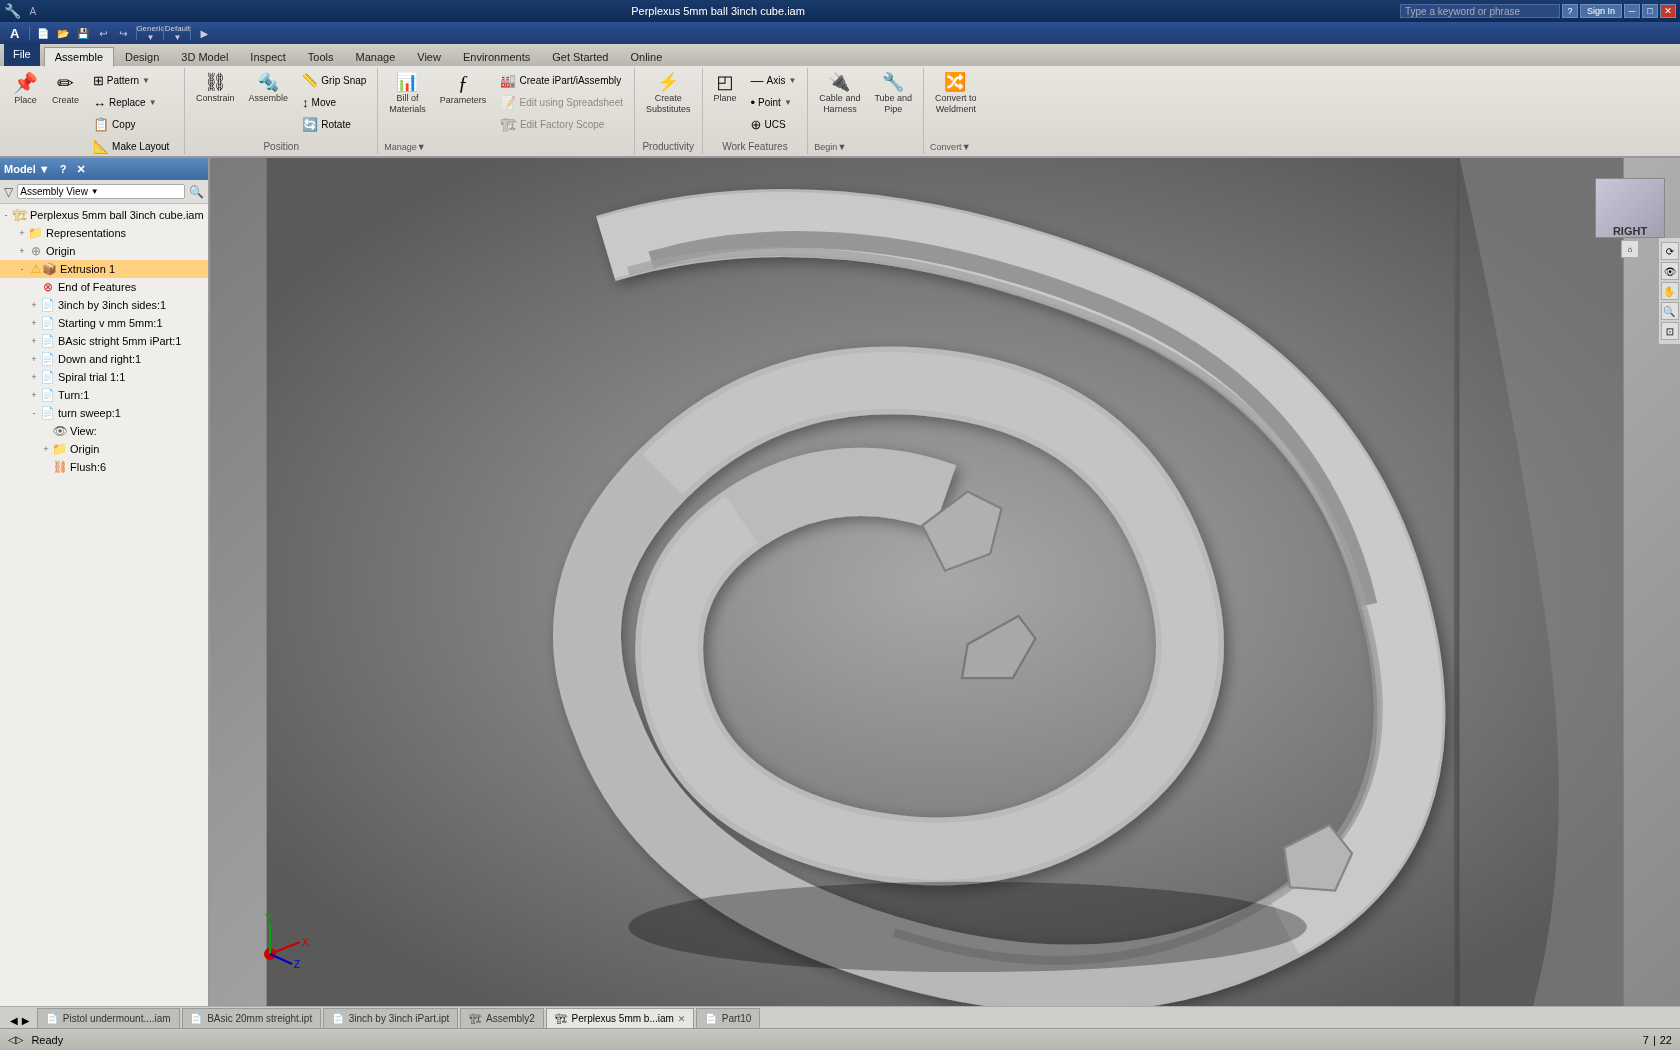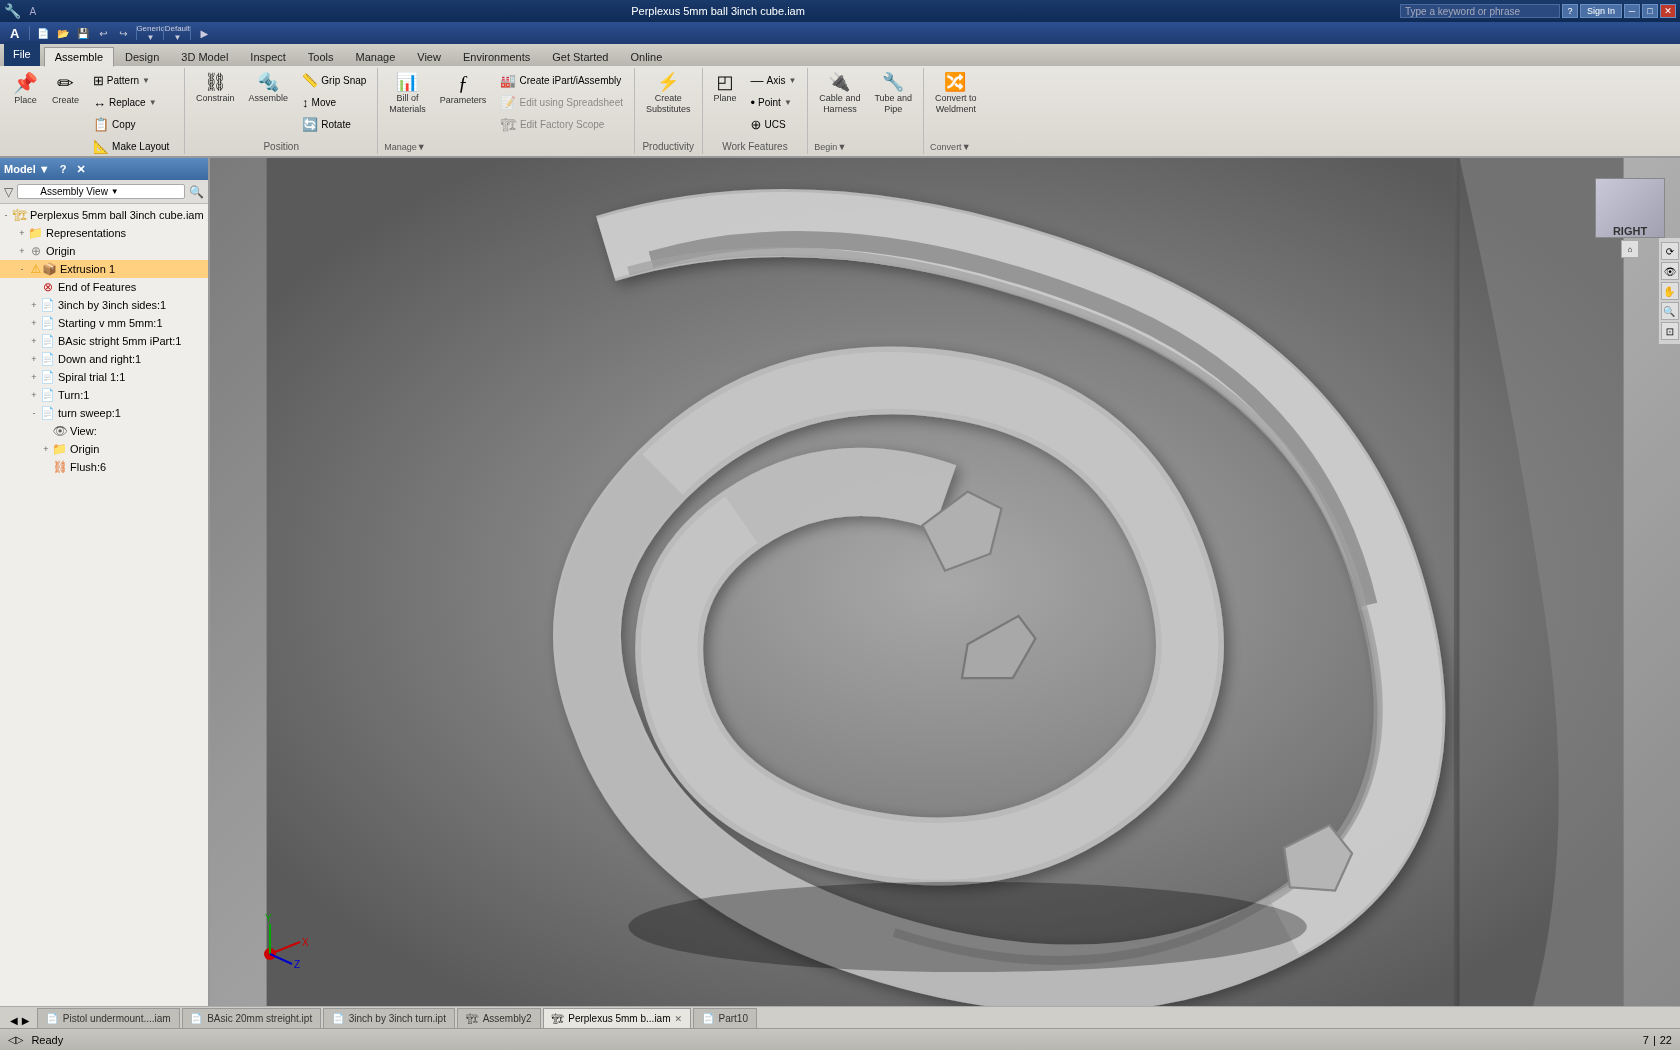--- a/index.html
+++ b/index.html
@@ -545,21 +545,21 @@
     <div id="model-panel-header">
       <span>Model</span>
       <div style="display:flex; gap:4px; align-items:center;">
         <span class="panel-btn">▼</span>
         <span class="panel-btn">?</span>
         <span class="panel-btn">✕</span>
       </div>
     </div>
     <div id="model-toolbar">
       <span style="font-size:12px; color:#555;">▽</span>
-      <div style="display:flex; align-items:center; gap:3px; background:#fff; border:1px solid #aaa; padding:1px 22px; border-radius:2px; flex:1;">
+      <div style="display:flex; align-items:center; gap:3px; background:#fff; border:1px solid #aaa; padding:1px 2px; border-radius:2px; flex:1;">
         <span style="font-size:10px; cursor:pointer;">Assembly View</span>
         <span style="font-size:8px;">▼</span>
       </div>
       <span style="font-size:12px; cursor:pointer;">🔍</span>
     </div>
     <div id="model-tree">
 
       <div class="tree-item">
         <span class="tree-expand">-</span>
         <span class="tree-icon" style="color:#d4a020;">🏗</span>
@@ -737,21 +737,21 @@
   <div class="tab-item">
     <span style="font-size:10px;">📄</span>
     <span>Pistol undermount....iam</span>
   </div>
   <div class="tab-item">
     <span style="font-size:10px;">📄</span>
     <span>BAsic 20mm streight.ipt</span>
   </div>
   <div class="tab-item">
     <span style="font-size:10px;">📄</span>
-    <span>3inch by 3inch turn.ipt</span>
+    <span>3inch by 3inch iPart.ipt</span>
   </div>
   <div class="tab-item">
     <span style="font-size:10px;">🏗</span>
     <span>Assembly2</span>
   </div>
   <div class="tab-item active">
     <span style="font-size:10px;">🏗</span>
     <span>Perplexus 5mm b...iam</span>
     <span class="tab-close">✕</span>
   </div>

